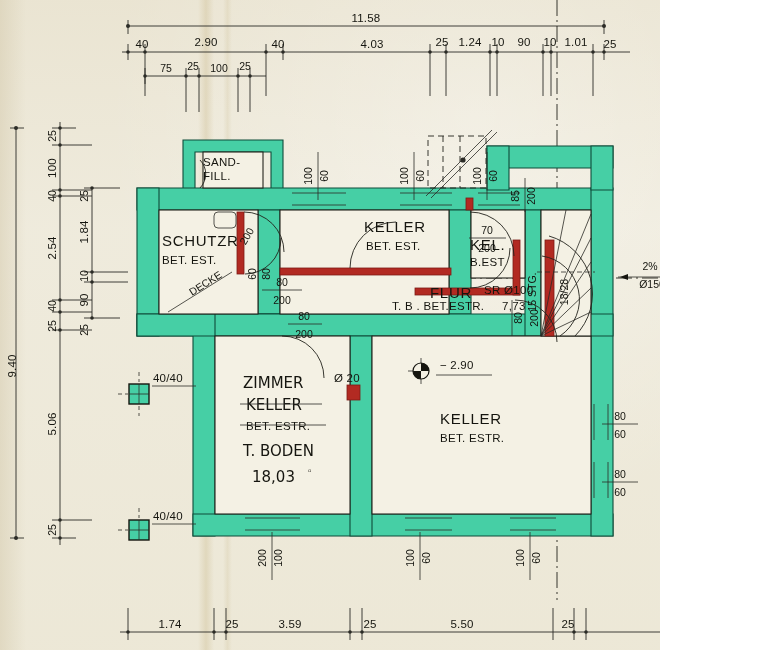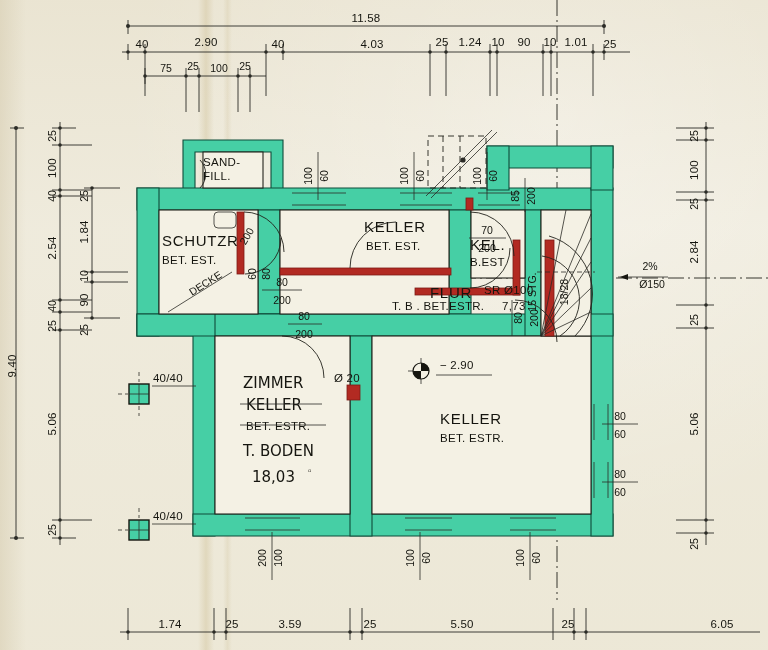--- a/index.html
+++ b/index.html
@@ -1,17 +1,17 @@
 <!DOCTYPE html>
 <html><head>
 <meta charset="utf-8">
 <style>
   html,body{margin:0;padding:0;background:#fff;}
   #page{
-    position:relative;width:768px;height:650px;overflow:hidden;
+    position:relative;width:660px;height:650px;overflow:hidden;
     background:#f0ece0;
     font-family:"Liberation Sans", sans-serif;
     color:#1b1b18;
   }
   
   #paper-tint{
     position:absolute;inset:0;
     background:
       linear-gradient(90deg, rgba(214,204,176,.55) 0px, rgba(214,204,176,0) 26px),
       linear-gradient(180deg, rgba(225,216,190,.35), rgba(238,233,215,.1) 35%, rgba(232,226,203,.35)),

